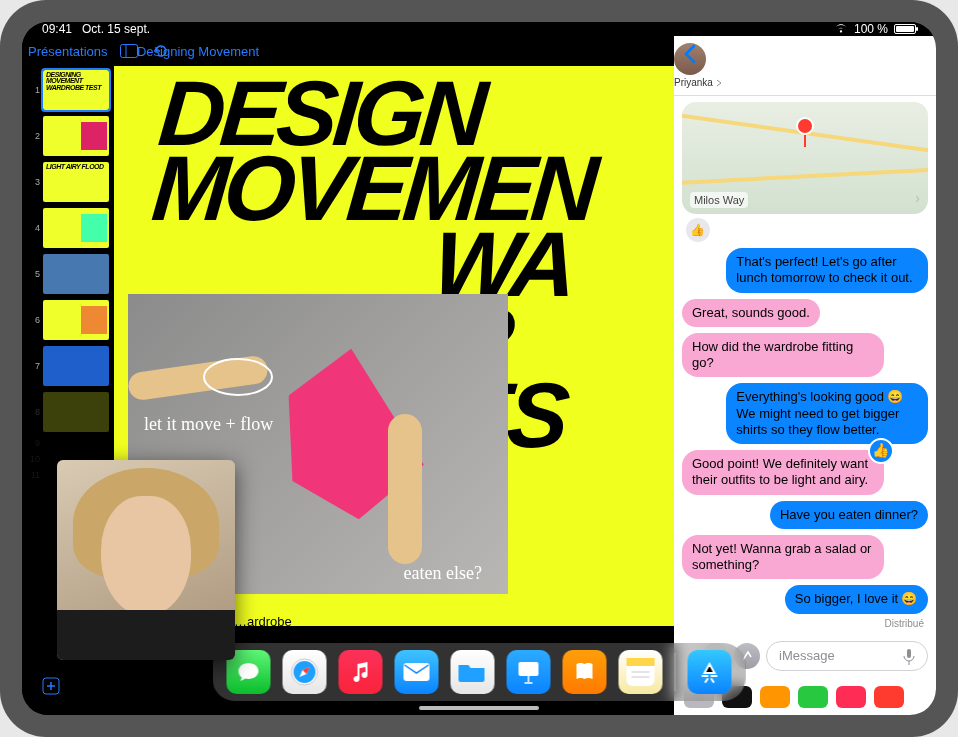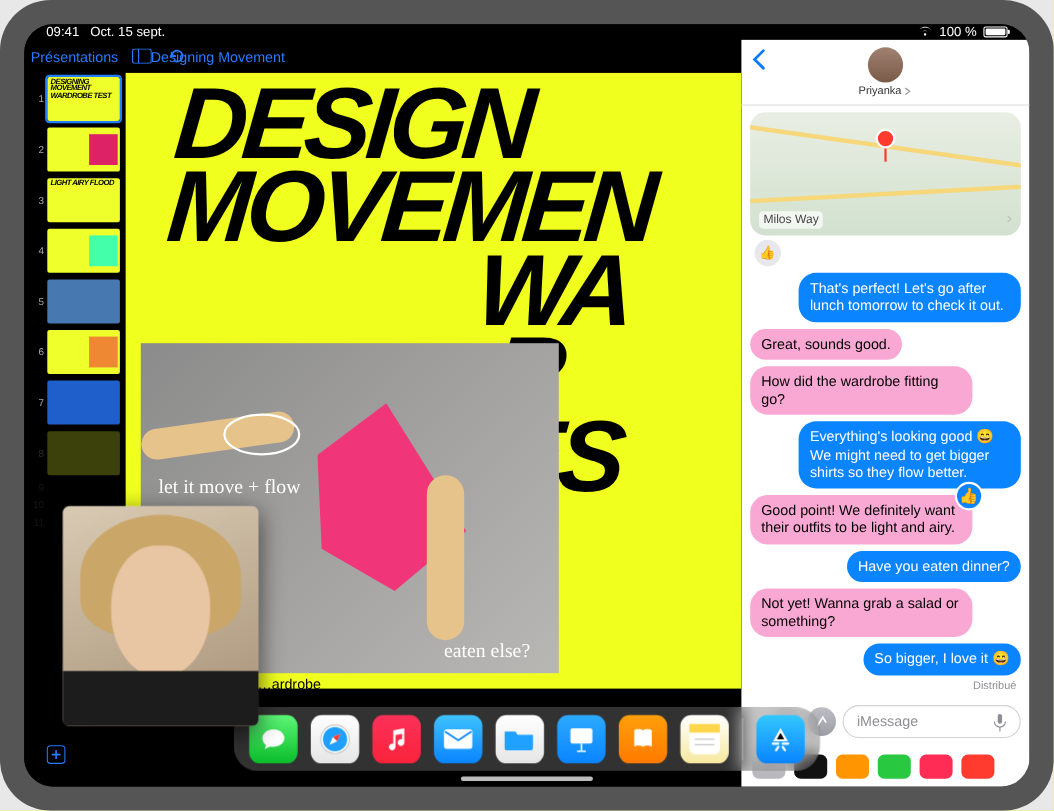--- a/index.html
+++ b/index.html
@@ -116,21 +116,21 @@
     letter-spacing: -5px;
     line-height: 0.82;
     color:#000;
     position:absolute;
     left: 32px; top: 10px;
     transform: skewX(-5deg);
     white-space: pre;
   }
   .slide-photo {
     position:absolute;
-    left: 14px; top: 246px;
+    left: 14px; top: 228px;
     width: 380px; height: 300px;
     background: linear-gradient(135deg,#8b8b8b,#b9b7b4);
     overflow:hidden;
   }
   .slide-photo .dancer {
     position:absolute; left:40%; top:20%;
     width:150px; height:160px;
     background:#f03579;
     clip-path: polygon(0 40%, 30% 0, 100% 55%, 70% 100%, 20% 90%);
     transform: rotate(18deg);
@@ -172,21 +172,21 @@
     background: #fff;
     display: flex;
     flex-direction: column;
     position: relative;
     z-index: 5;
   }
   .msg-header {
     height: 60px;
     display:flex;
     flex-direction:column;
-    align-items:center;
+    align-items:flex-start;
     justify-content:center;
     position:relative;
     border-bottom: 0.5px solid #ddd;
   }
   .msg-back {
     position:absolute; left:8px; top:8px;
     color:#007aff; font-size:22px;
   }
   .avatar {
     width:32px; height:32px; border-radius:50%;
@@ -224,21 +224,21 @@
   .bubble {
     max-width: 82%;
     padding: 6px 10px;
     border-radius: 16px;
     line-height: 1.25;
     position: relative;
   }
   .bubble.sent {
     align-self: flex-end;
     background: #0a84ff;
-    color: #ffffff;
+    color: #000000;
   }
   .bubble.recv {
     align-self: flex-start;
     background: #f9a8d4;
     color: #000;
   }
   .tapback-on {
     position:absolute; top:-12px; right:-10px;
     width:26px;height:26px;border-radius:50%;background:#0a84ff;display:flex;align-items:center;justify-content:center;font-size:14px;color:#fff;
     border:2px solid #fff;

